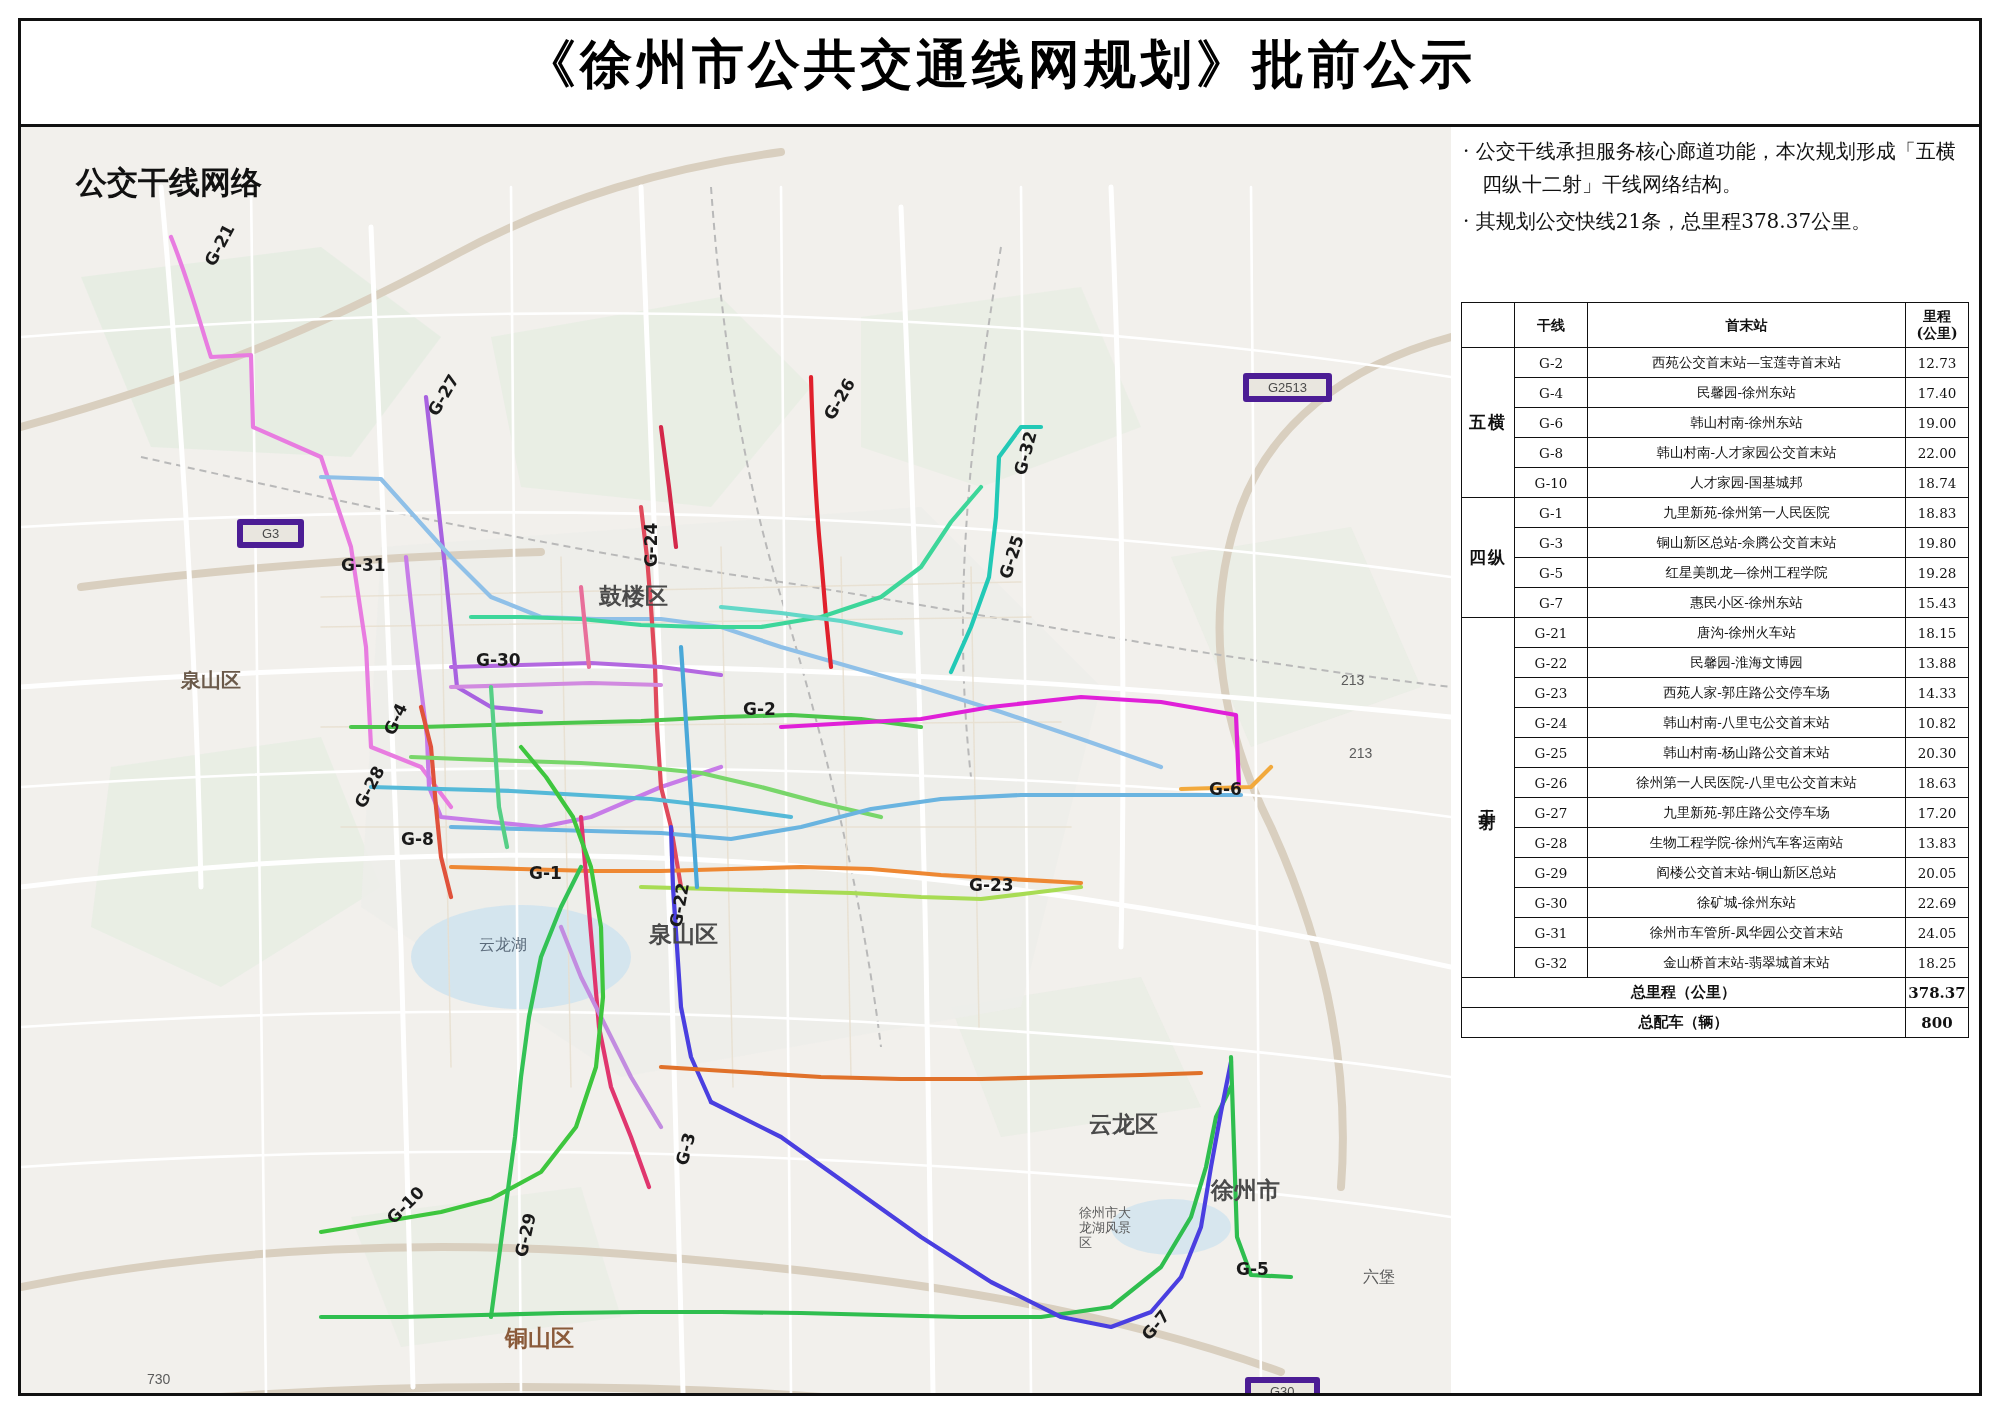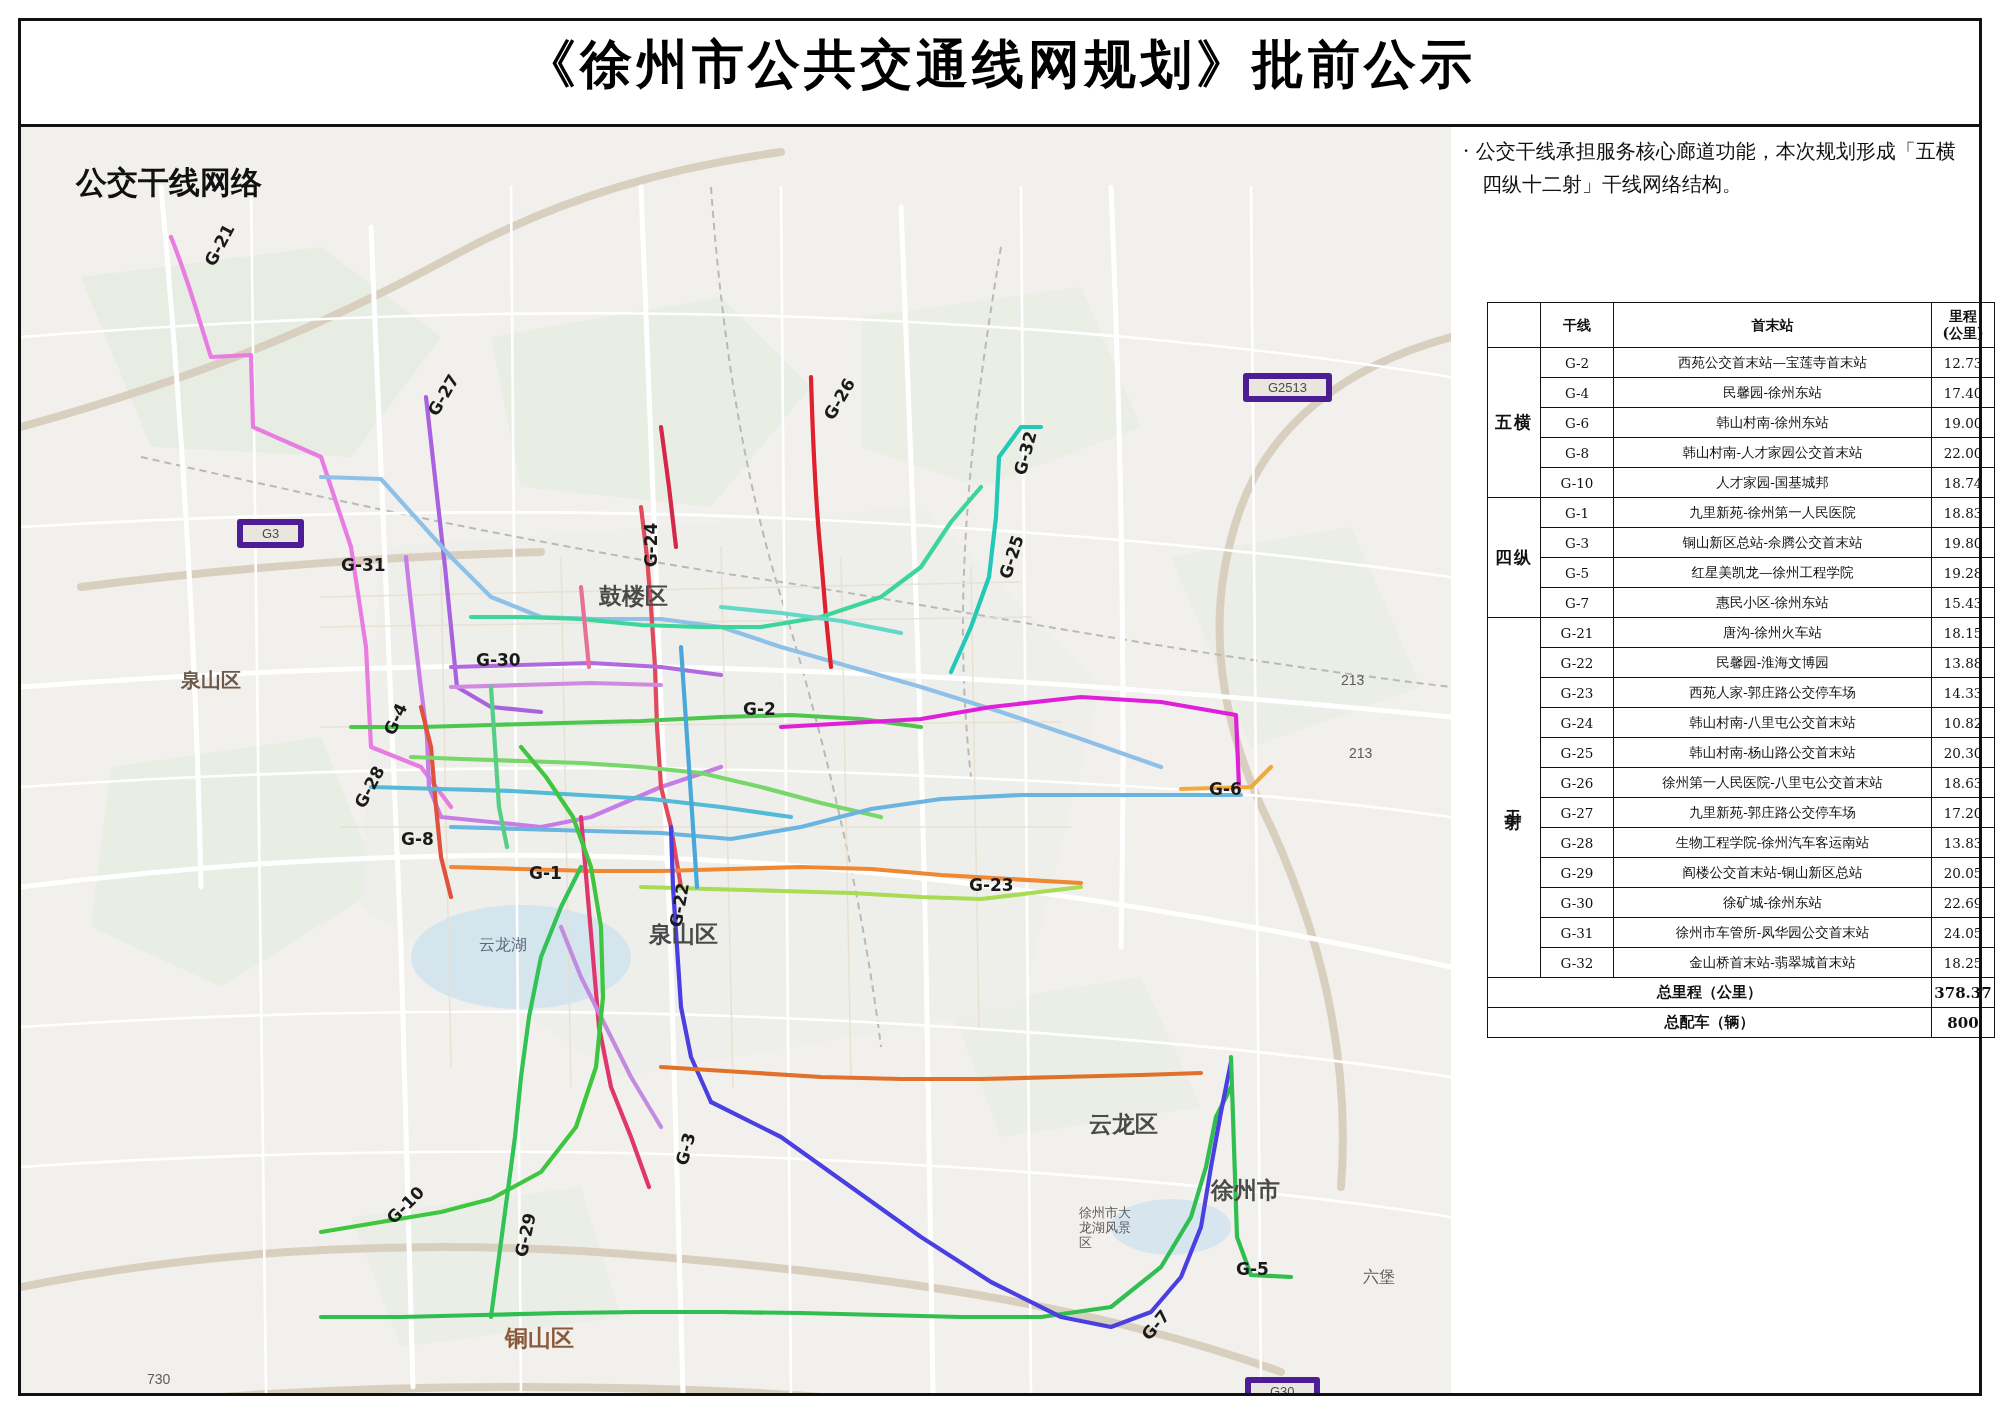--- a/index.html
+++ b/index.html
@@ -18,21 +18,21 @@
            font-size:13px;padding:1px 19px;font-family:"Liberation Sans",sans-serif;text-align:right;}
   .distlbl{position:absolute;font-family:"DejaVu Serif","Liberation Serif",serif;color:#6b5a4a;font-size:20px;font-weight:bold;}
   .citylbl{position:absolute;font-family:"DejaVu Serif","Liberation Serif",serif;color:#4a4a4a;font-size:23px;font-weight:bold;}
   .lnlbl{position:absolute;font-family:"DejaVu Sans","Liberation Sans",sans-serif;font-size:17px;font-weight:bold;color:#1a1a1a;white-space:nowrap;}
   
   .panel{position:absolute;left:1451px;top:127px;width:528px;height:1266px;background:#fff;}
   .bullets{position:absolute;left:12px;top:8px;width:506px;font-family:"DejaVu Serif","Liberation Serif",serif;font-size:20px;line-height:33px;color:#111;}
   .bullets p{margin:0 0 4px 0;text-indent:0;}
   .bullets .ind{padding-left:19px;text-indent:-19px;}
   table.legend{position:absolute;left:10px;top:175px;width:508px;border-collapse:collapse;
-               font-family:"DejaVu Serif","Liberation Serif",serif;font-size:13.5px;color:#111;margin-left:26px;}
+               font-family:"DejaVu Serif","Liberation Serif",serif;font-size:13.5px;color:#111;}
   table.legend td,table.legend th{border:1px solid #111;text-align:center;vertical-align:middle;padding:0;height:29px;}
   table.legend th{font-weight:bold;height:44px;font-size:14px;line-height:17px;}
   .colcat{width:52px;font-weight:bold;font-size:17px;letter-spacing:2px;}
   .colline{width:72px;}
   .colend{width:none;font-size:13px;}
   .colkm{width:62px;}
   .catcell{font-family:"DejaVu Serif","Liberation Serif",serif;}
   .totrow td{font-weight:bold;height:33px;font-size:15px;}
 </style>
 </head>
@@ -220,20 +220,21 @@
     <div class="gshield" style="left:1224px;top:1250px;">G30</div>
 
     <div class="rdlbl" style="left:1320px;top:545px;font-size:14px;">213</div>
     <div class="rdlbl" style="left:1328px;top:618px;font-size:14px;">213</div>
     <div class="rdlbl" style="left:126px;top:1244px;font-size:14px;">730</div>
   </div>
 
   <div class="panel">
     <div class="bullets">
       <p class="ind">· 公交干线承担服务核心廊道功能，本次规划形成「五横四纵十二射」干线网络结构。</p>
+      <p class="ind">· 其规划公交快线21条，总里程378.37公里。</p>
     </div>
 
     <table class="legend">
       <thead>
         <tr>
           <th class="colcat"></th>
           <th class="colline">干线</th>
           <th class="colend">首末站</th>
           <th class="colkm">
             <div>里程</div>

